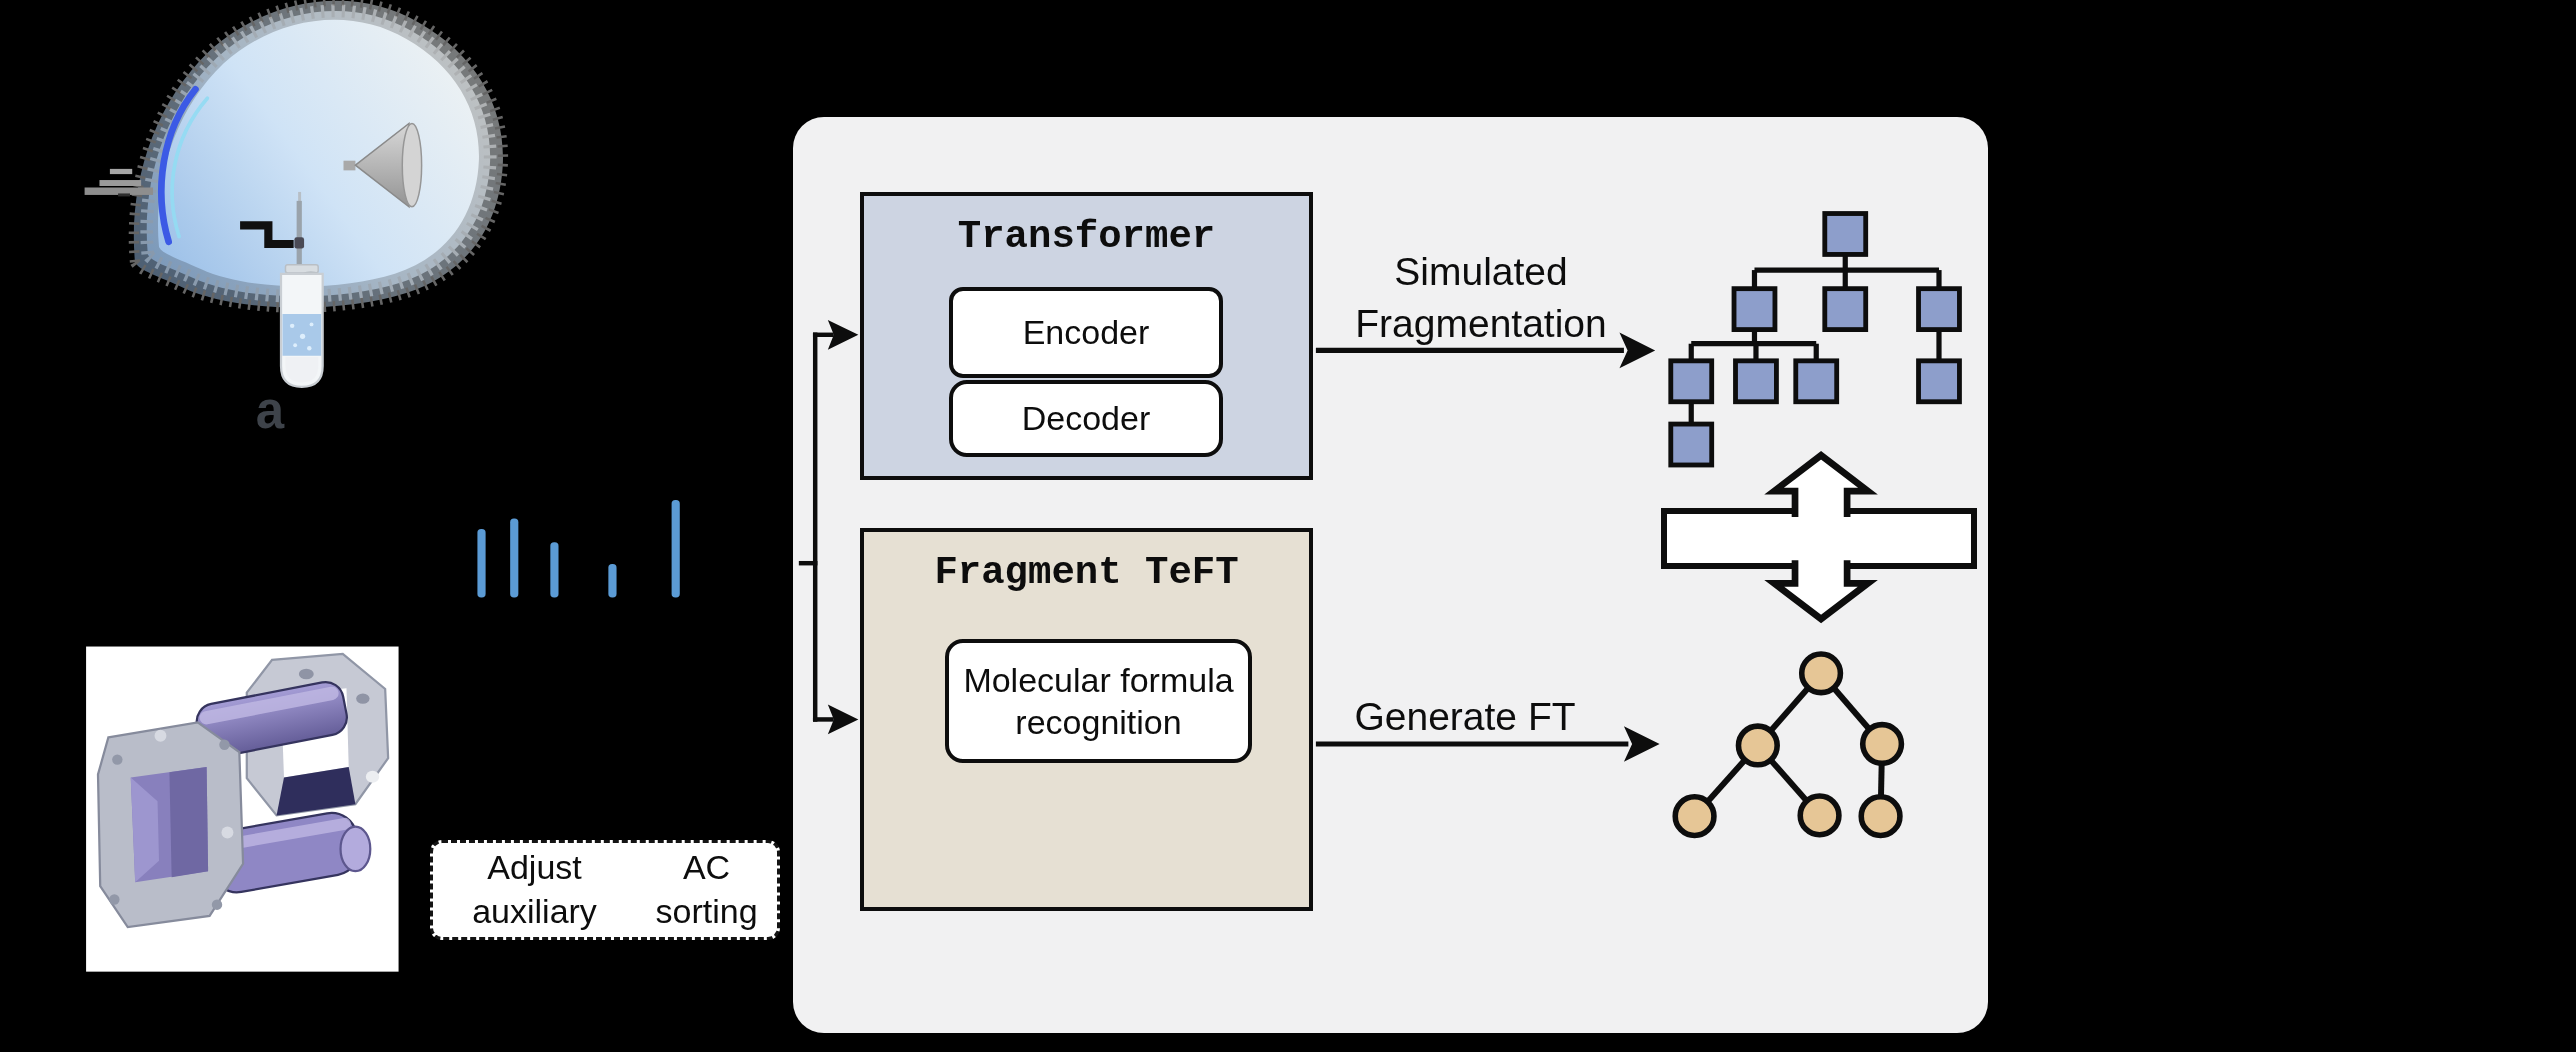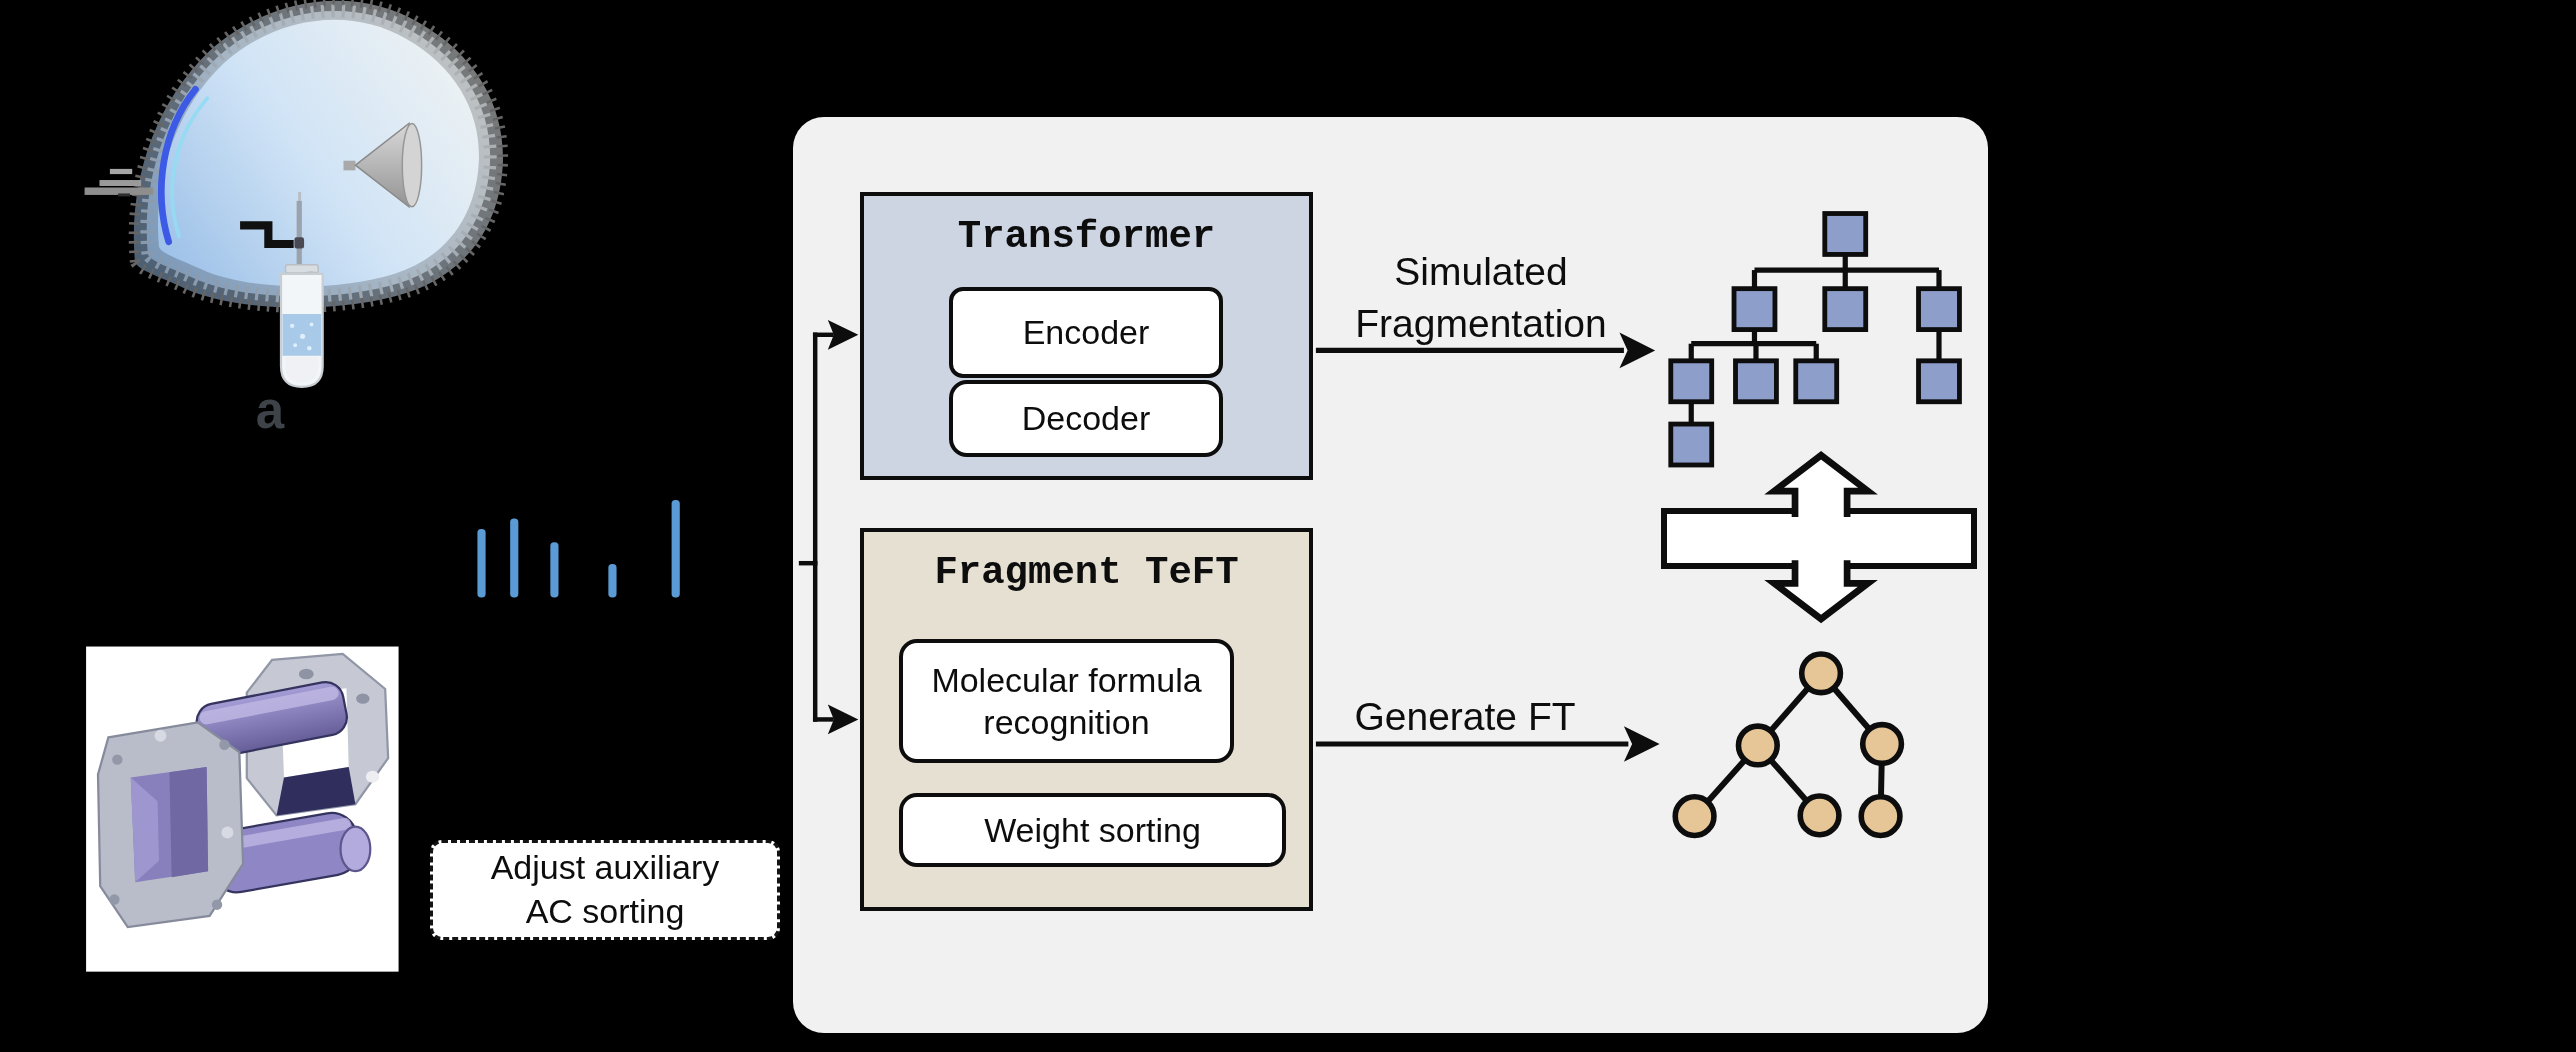--- a/index.html
+++ b/index.html
@@ -11,35 +11,35 @@
   
   .module{border:4.5px solid #0d0d0d;box-sizing:border-box;text-align:center;}
   .transformer{left:860px;top:192px;width:453px;height:288px;background:#cdd4e2;}
   .fragmenttree{left:860px;top:528px;width:453px;height:383px;background:#e6e0d3;}
   .module-title{font-weight:bold;font-size:39px;margin-top:19.4px;font-family:Liberation Mono, monospace;}
   .innerbox{background:#fff;border:4.5px solid #0d0d0d;border-radius:18px;box-sizing:border-box;
             display:flex;align-items:center;justify-content:center;font-size:34px;line-height:1.25;
             text-align:center;}
   .enc{left:949px;top:287px;width:274px;height:91px;border-radius:14px;}
   .dec{left:949px;top:380px;width:274px;height:77px;border-radius:18px;}
-  .mfr{left:899px;top:639px;width:335px;height:124px;}
+  .mfr{left:945px;top:639px;width:307px;height:124px;}
   .wsort{left:899px;top:793px;width:387px;height:74px;}
   
   .arrow-label{font-size:39px;text-align:center;line-height:1.34;}
   .simfrag{left:1332px;top:246px;width:298px;}
   .genft{left:1316px;top:691px;width:298px;}
   .teft-caption{left:1189px;top:984px;width:402px;text-align:center;font-weight:bold;font-size:40px;}
   
   .simbox{left:1661px;top:508px;width:316px;height:61px;background:#fff;border:6px solid #0d0d0d;box-sizing:border-box;}
   .simlabel{left:1661px;top:508px;width:316px;height:61px;display:flex;align-items:center;justify-content:center;
             font-size:37px;}
   
   .fig-label{left:240px;top:381px;width:60px;text-align:center;font-weight:bold;font-size:51px;color:#3e434a;}
   .adjustbox{left:430px;top:840px;width:350px;height:100px;background:#fff;border:3.7px dashed #141414;
-             border-radius:12px;box-sizing:border-box;display:flex;flex-direction:column;align-items:center;
+             border-radius:12px;box-sizing:border-box;display:flex;flex-direction:row;align-items:center;
              justify-content:center;font-size:34px;line-height:1.28;text-align:center;}
   svg{display:block;}
   .layer{left:0;top:0;pointer-events:none;}
 </style>
 </head>
 <body>
 
 <div class="stage">
 
   <div class="abs teft-panel"></div>
@@ -226,23 +226,20 @@
 
   <div class="abs module fragmenttree">
     <div class="module-title">Fragment TeFT</div>
   </div>
   <div class="abs innerbox mfr">
     <span>
       <span>Molecular formula</span><br>
       <span>recognition</span>
     </span>
   </div>
-  <div class="abs innerbox wsort">
-    <span>Weight sorting</span>
-  </div>
 
   <div class="abs arrow-label genft">Generate FT</div>
   <div class="abs arrow-label simfrag">
     <span>Simulated</span><br>
     <span>Fragmentation</span>
   </div>
 
 
   <div class="abs simbox"></div>
   <svg class="abs layer" width="2576" height="1052" viewBox="0 0 3461 1414">

